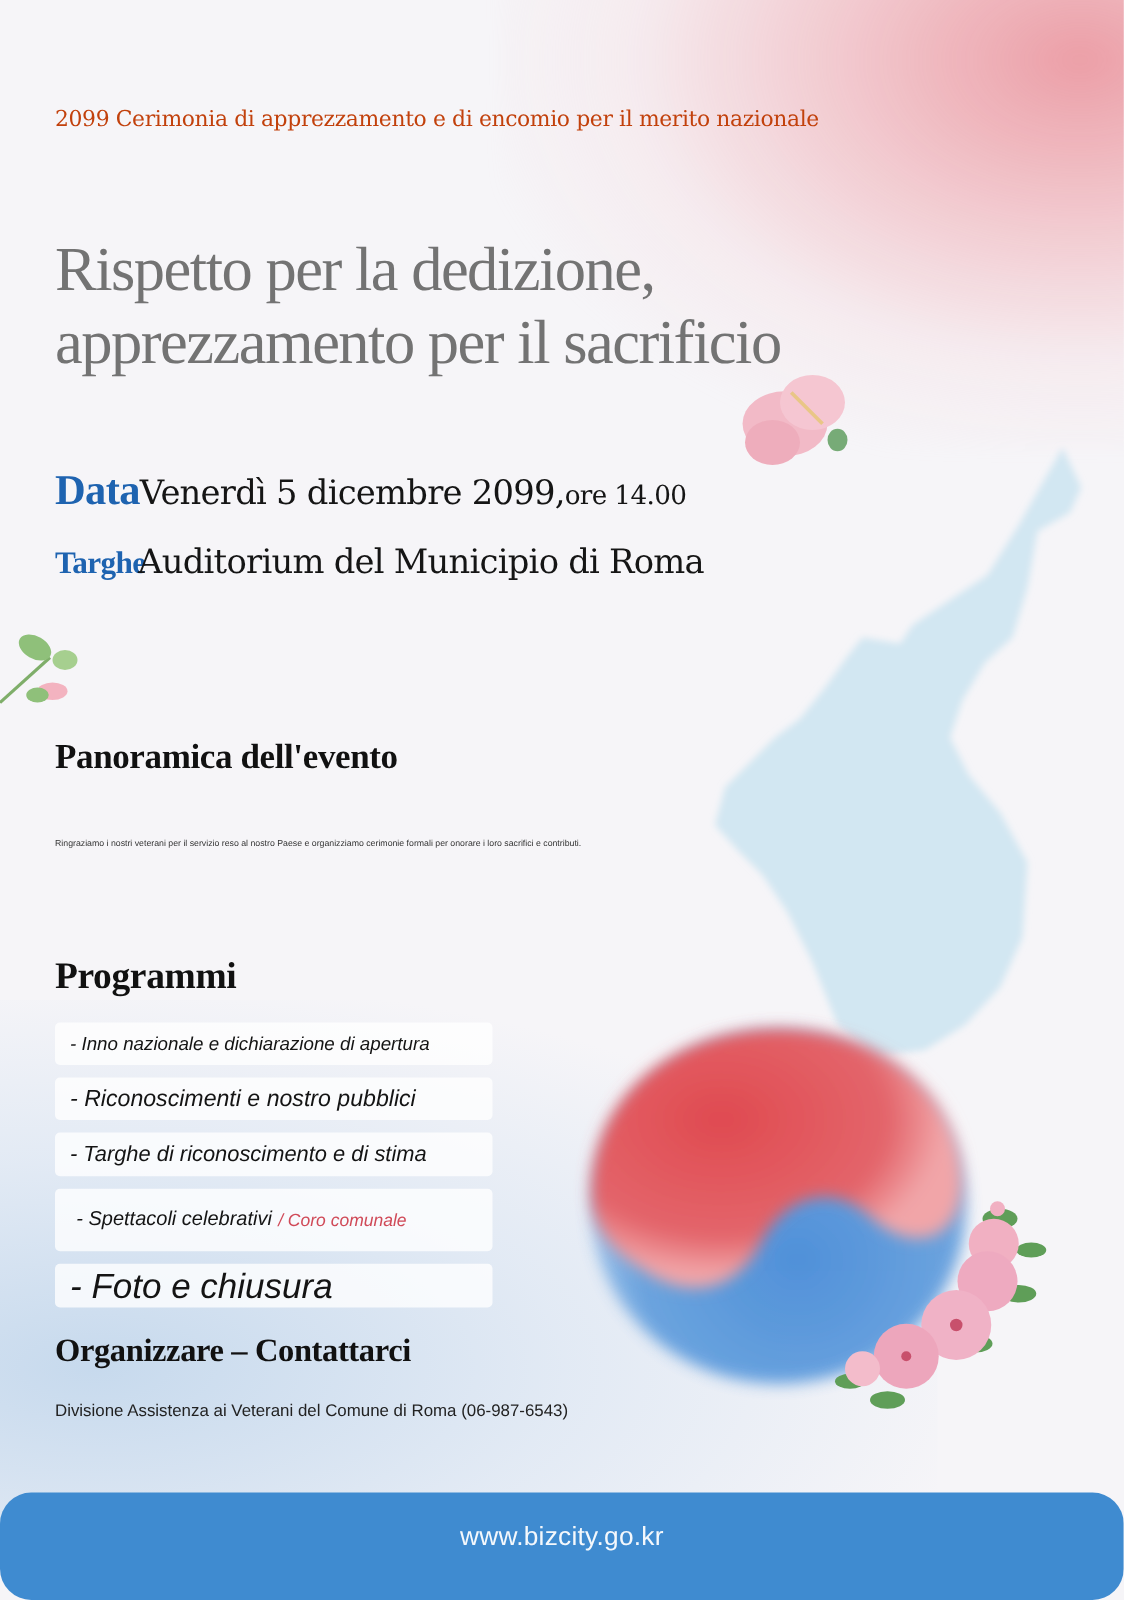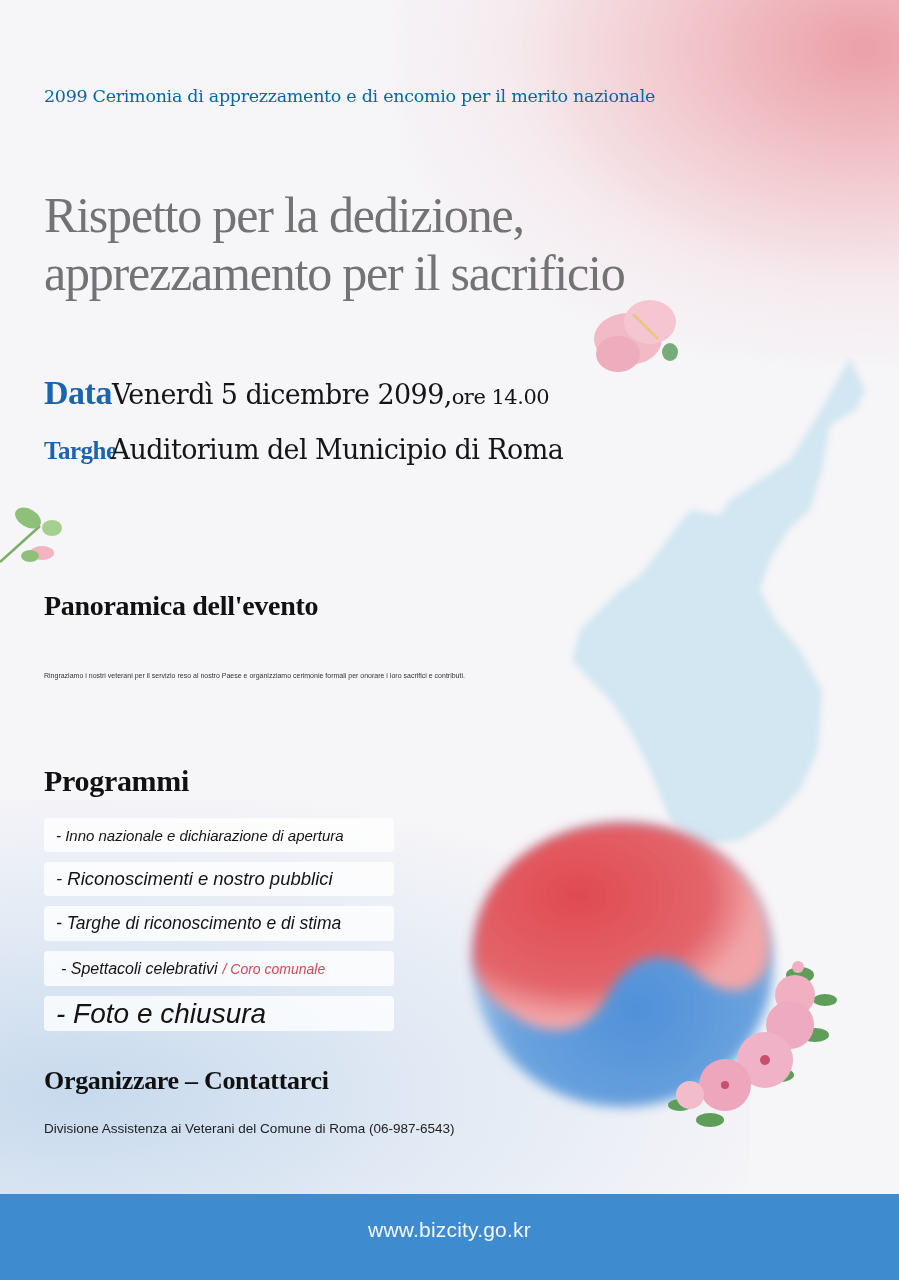--- a/index.html
+++ b/index.html
@@ -23,21 +23,21 @@
   .bg-map { left: 560px; top: 350px; width: 320px; height: 520px; }
   .bg-taegeuk { left: 458px; top: 805px; width: 330px; height: 320px; }
   .flower-top { left: 588px; top: 284px; width: 110px; height: 96px; }
   .flower-left { left: 0; top: 496px; width: 70px; height: 76px; }
   .flowers-right { left: 650px; top: 945px; width: 190px; height: 200px; }
 
   .content { position: absolute; left: 44px; top: 0; width: 760px; }
 
   .subtitle {
     position: absolute; top: 86px; left: 0;
-    font-family: "DejaVu Serif", serif; font-size: 17.5px; color: #0369a1; white-space: nowrap;
+    font-family: "DejaVu Serif", serif; font-size: 17.5px; color: #c2410c; white-space: nowrap;
     letter-spacing: -0.3px;
   }
   .headline {
     position: absolute; top: 186px; left: 0;
     font-family: "Liberation Serif", serif; font-weight: 400;
     font-size: 50px; line-height: 58px; color: #737373;
     letter-spacing: -1.2px; white-space: nowrap;
   }
   .info-row { position: absolute; left: 0; white-space: nowrap; display: flex; align-items: baseline; }
   .info-row.date { top: 374px; }
@@ -77,33 +77,33 @@
     padding-left: 12px;
     margin-bottom: 10px;
     white-space: nowrap;
     color: #141414;
     font-family: "Liberation Sans", sans-serif;
     font-style: italic;
   }
   .program-item.p0 { height: 34px; font-size: 15px; }
   .program-item.p1 { height: 34px; font-size: 18.5px; }
   .program-item.p2 { height: 35px; font-size: 17.5px; padding-left: 12px; }
-  .program-item.p3 { height: 35px; font-size: 16px; padding-left: 17px; }
+  .program-item.p3 { height: 50px; font-size: 16px; padding-left: 17px; }
   .program-item.p4 { height: 35px; font-size: 28px; }
   .program-note { color: #d04a58; font-size: 14px; margin-left: 5px; }
 
   .contact-text {
     position: absolute; top: 1121px; left: 0;
     font-family: "Liberation Sans", sans-serif; font-size: 13.5px; color: #222; white-space: nowrap;
   }
 
   .footer {
     position: absolute; left: 0; top: 1194px; width: 899px; height: 86px;
     background: #3f8bd0;
-    display: flex; align-items: flex-start; justify-content: center;
+    display: flex; align-items: flex-start; justify-content: center; border-radius: 25px;
   }
   .footer-url {
     margin-top: 24px;
     font-family: "Liberation Sans", sans-serif; font-size: 21px; color: #f4f8fc; letter-spacing: 0.2px;
   }
 </style>
 </head>
 <body>
 
 <div class="bg-layer bg-pink"></div>

